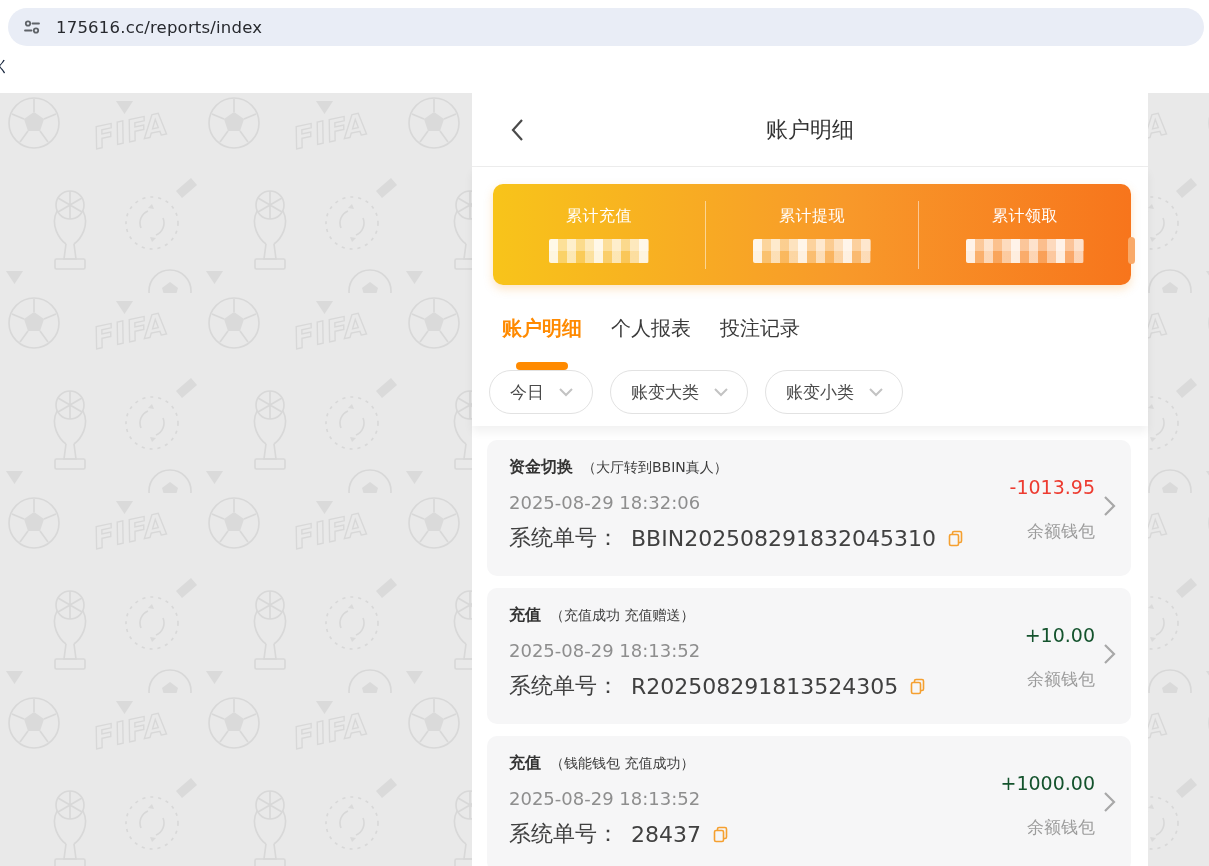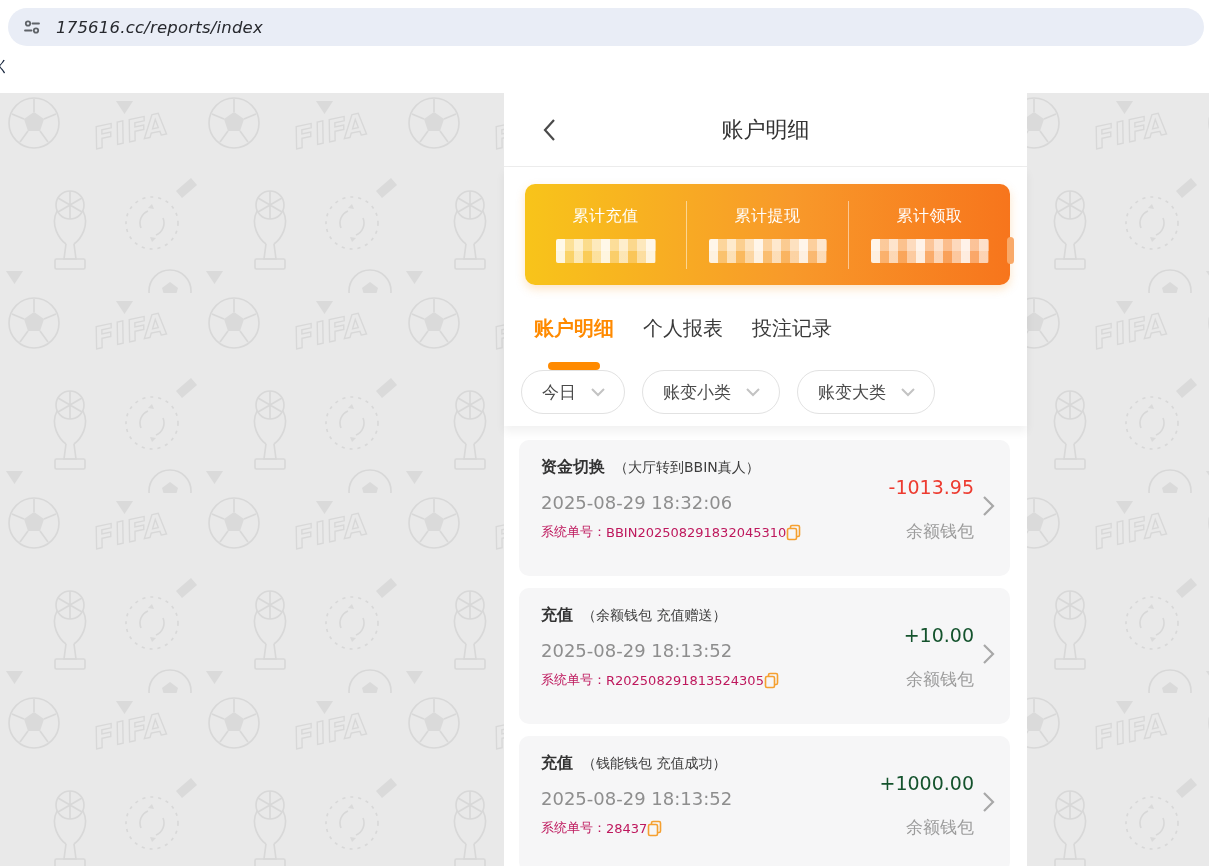--- a/index.html
+++ b/index.html
@@ -1,30 +1,30 @@
 <!DOCTYPE html>
 <html><head>
 <meta charset="utf-8">
 <style>
   * { margin:0; padding:0; box-sizing:border-box; }
   html,body { width:1209px; height:866px; overflow:hidden; background:#fff;
     font-family:"DejaVu Sans","Liberation Sans",sans-serif; }
 
   
-  .chrome { position:absolute; left:0; top:0; width:1209px; height:56px; background:#fff; z-index:30;font-style:italic; }
+  .chrome { position:absolute; left:0; top:0; width:1209px; height:56px; background:#fff; z-index:30; }
   .omnibox { position:absolute; left:8px; right:5px; top:8px; height:38px; background:#e9edf6;
     border-radius:19px; display:flex; align-items:center; padding:0 14px; }
   .omnibox .url { font-size:16.5px; color:#27292e; margin-left:14px; letter-spacing:.2px; }
   .stray-glyph { position:absolute; left:-5px; top:57px; z-index:25; font-size:15px; color:#16243c; }
 
   
   .bg-pattern { position:absolute; left:0; top:93px; width:1209px; height:773px; z-index:1; }
 
   
-  .panel { position:absolute; left:472px; top:93px; width:523px; height:773px; background:#fff; z-index:10;margin-left:32px; }
+  .panel { position:absolute; left:472px; top:93px; width:676px; height:773px; background:#fff; z-index:10; }
 
   .app-header { height:74px; position:relative; border-bottom:1px solid #ededed; background:#fff; }
   .back-btn { position:absolute; left:30px; top:22px; width:30px; height:30px; display:flex;
     align-items:center; justify-content:center; cursor:pointer; }
   .app-title { text-align:center; line-height:73px; font-size:22px; color:#333; }
 
   
   .summary-wrap { padding:17px 17px 0 21px; position:relative; }
   .summary-card { position:relative; height:101px; border-radius:10px;
     background:linear-gradient(90deg,#f8c41a 0%,#f8992a 55%,#f7751c 100%);
@@ -58,21 +58,21 @@
     box-shadow:0 6px 9px rgba(0,0,0,.055); }
 
   
   .records { padding:14px 0 0 0; }
   .record-card { position:relative; margin:0 17px 12px 15px; height:136px; background:#f6f6f7;
     border-radius:10px; padding:17px 0 0 22px; cursor:pointer; }
   .rec-title-row { display:flex; align-items:baseline; gap:9px; }
   .rec-type { font-size:16px; font-weight:bold; color:#333; }
   .rec-subtype { font-size:14px; color:#3d3d3d; }
   .rec-date { margin-top:14px; font-size:18px; color:#8e8e8e; }
-  .rec-order { margin-top:10px; font-size:13px; color:#be185d; display:flex; align-items:center; gap:0; }
+  .rec-order { margin-top:10px; font-size:22px; color:#404040; display:flex; align-items:center; gap:12px; }
   .rec-amount { position:absolute; right:36px; top:36px; font-size:19px; }
   .rec-amount.neg { color:#ed3b30; }
   .rec-amount.pos { color:#14532d; }
   .rec-wallet { position:absolute; right:36px; top:80px; font-size:17px; color:#9c9c9c; }
   .rec-chevron { position:absolute; right:15px; top:55px; }
 </style>
 </head>
 <body>
 
 <svg class="bg-pattern" width="1209" height="773" xmlns="http://www.w3.org/2000/svg">
@@ -186,27 +186,27 @@
     </div>
 
     <div class="filters">
       <div class="pill">
         <span class="ptxt">今日</span>
         <svg width="16" height="10" viewBox="0 0 16 10">
           <polyline points="2,2 8,8 14,2" fill="none" stroke="#c3c3c3" stroke-width="2"></polyline>
         </svg>
       </div>
       <div class="pill">
-        <span class="ptxt">账变小类</span>
+        <span class="ptxt">账变大类</span>
         <svg width="16" height="10" viewBox="0 0 16 10">
           <polyline points="2,2 8,8 14,2" fill="none" stroke="#c3c3c3" stroke-width="2"></polyline>
         </svg>
       </div>
       <div class="pill">
-        <span class="ptxt">账变大类</span>
+        <span class="ptxt">账变小类</span>
         <svg width="16" height="10" viewBox="0 0 16 10">
           <polyline points="2,2 8,8 14,2" fill="none" stroke="#c3c3c3" stroke-width="2"></polyline>
         </svg>
       </div>
     </div>
   </div>
 
   <div class="records">
 
     <div class="record-card">
@@ -226,21 +226,21 @@
       <div class="rec-amount neg">-1013.95</div>
       <div class="rec-wallet">余额钱包</div>
       <svg class="rec-chevron" width="13" height="22" viewBox="0 0 13 22">
         <polyline points="2,2 11,11 2,20" fill="none" stroke="#a8a8a8" stroke-width="2.2"></polyline>
       </svg>
     </div>
 
     <div class="record-card">
       <div class="rec-title-row">
         <span class="rec-type">充值</span>
-        <span class="rec-subtype">（余额钱包 充值赠送）</span>
+        <span class="rec-subtype">（充值成功 充值赠送）</span>
       </div>
       <div class="rec-date">2025-08-29 18:13:52</div>
       <div class="rec-order">
         <span>系统单号：</span>
           <span>R202508291813524305</span>
         <svg width="15" height="17" viewBox="0 0 15 17">
           <rect x="4.5" y="1.5" width="9" height="11" rx="1.5" fill="none" stroke="#f5a030" stroke-width="1.6"></rect>
           <rect x="1.5" y="4.5" width="9" height="11" rx="1.5" fill="#f6f6f7" stroke="#f5a030" stroke-width="1.6"></rect>
         </svg>
       </div>

